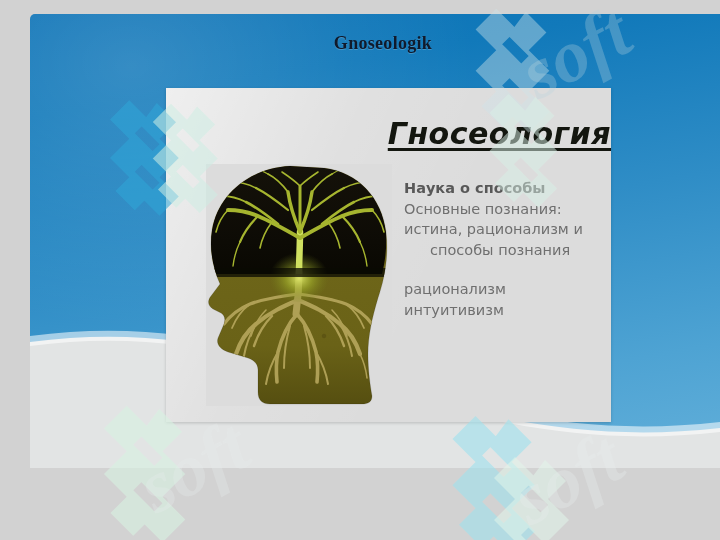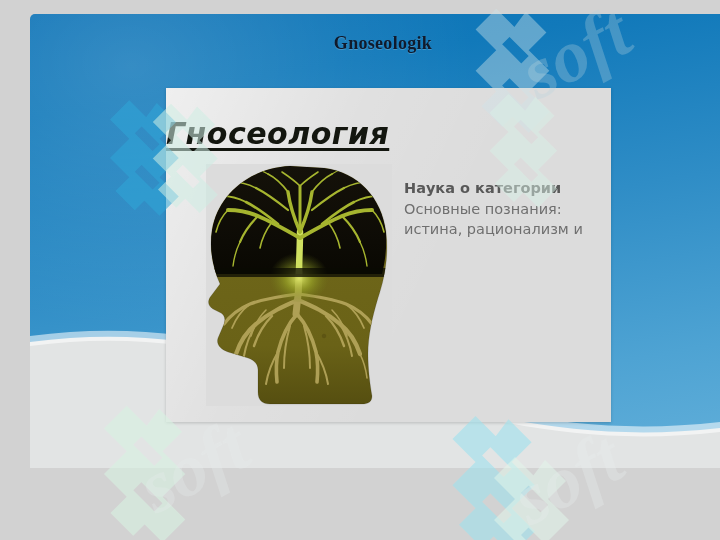--- a/index.html
+++ b/index.html
@@ -88,21 +88,21 @@
     color: #101a2c;
     text-shadow: 0 1px 0 rgba(255,255,255,0.18);
   }
 
   
   #panel-heading {
     position: absolute;
     left: 0;
     top: 28px;
     width: 445px;
-    text-align: left;
+    text-align: right;
     font-family: "DejaVu Sans", sans-serif;
     font-weight: bold;
     font-style: italic;
     font-size: 30px;
     color: #13160f;
     text-decoration: underline;
     text-underline-offset: 4px;
     letter-spacing: 0.5px;
   }
 
@@ -290,24 +290,27 @@
                  C52,200 48,196 42,194 L22,188
                  C14,185 10,180 12,174 L18,160
                  C20,154 18,150 13,148 L7,145
                  C2,142 1,137 5,132 L14,120
                  C7,104 3,86 6,66 C12,30 44,4 84,2 Z" fill="none" stroke="#00000022" stroke-width="1"></path>
 
         <circle cx="118" cy="172" r="2.2" fill="#554d10" opacity="0.6"></circle>
       </svg>
 
       <div id="textcol">
-        <div class="t-line t-strong">Наука о категории</div>
+        <div class="t-line t-strong">Наука о способы</div>
         <div class="t-line">Основные познания:</div>
         <div class="t-line">истина, рационализм и</div>
+        <div class="t-line t-indent">способы познания</div>
         <div class="t-gap"></div>
+        <div class="t-line">рационализм</div>
+        <div class="t-line">интуитивизм</div>
       </div>
     </div>
 
   </div>
 
   <div id="wm-layer">
       <svg class="wm" viewBox="0 0 80 96" style="left: 88px; top: 92px; width: 110px; height: 132px; opacity: 0.55; transform: rotate(0deg);">
         <path d="M30,6 L44,20 L34,30 L48,44 L34,58 L48,72 L34,86 L20,72 L30,62 L16,48 L30,34 L16,20 Z M50,8 L64,22 L52,34 L66,48 L52,62 L66,76 L52,90 L40,78 L52,66 L38,52 L52,38 L38,24 Z" fill="#2fa7d8"></path>
       </svg>
       <svg class="wm" viewBox="0 0 80 96" style="left: 132px; top: 96px; width: 104px; height: 124.8px; opacity: 0.55; transform: rotate(0deg);">

